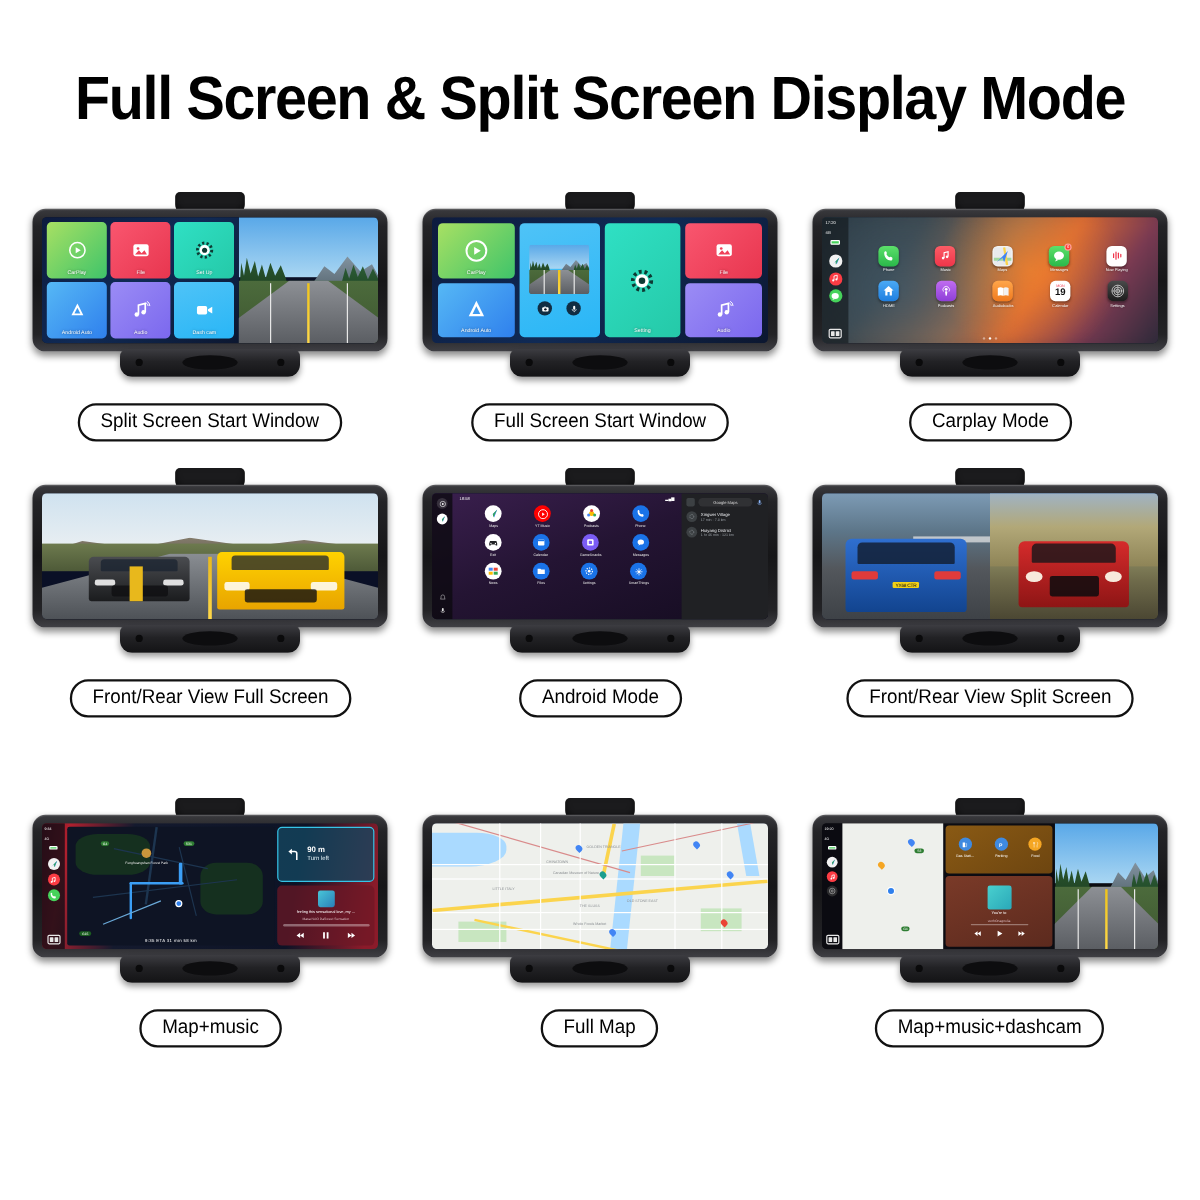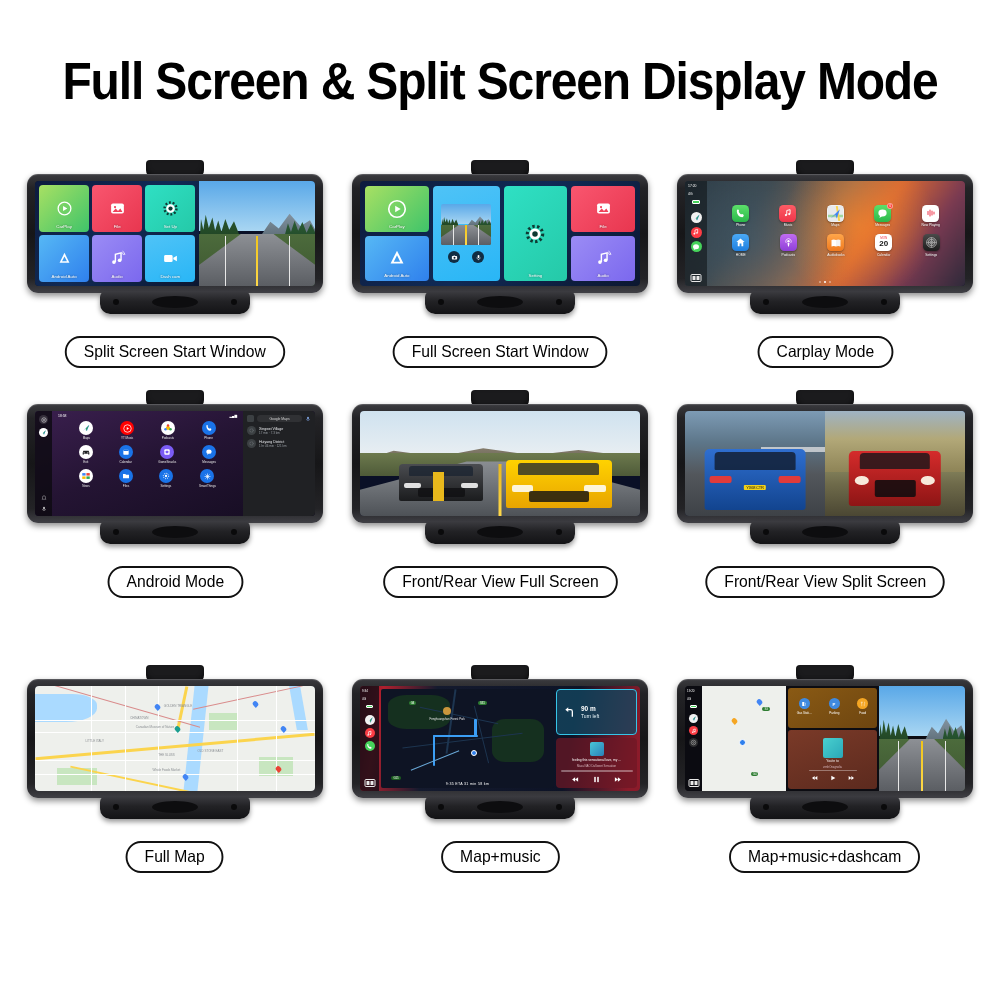--- a/index.html
+++ b/index.html
@@ -617,21 +617,21 @@
                         <svg width="12" height="12" viewBox="0 0 24 24">
                             <path d="M3 6c3-1.5 6-1.5 9 0v13c-3-1.5-6-1.5-9 0z" fill="#fff"></path>
                             <path d="M21 6c-3-1.5-6-1.5-9 0v13c3-1.5 6-1.5 9 0z" fill="#f2f2f2"></path>
                           </svg>
                       </div>
                       <span class="cplab">Audiobooks</span>
                     </div>
                     <div class="cpapp">
                       <div class="cpicon" style="background:#fff;flex-direction:column;">
                         <span style="font-size:3px;color:#f0354a;line-height:1;">MON</span>
-                        <span style="font-size:8px;color:#111;line-height:1;font-weight:bold;">20</span>
+                        <span style="font-size:8px;color:#111;line-height:1;font-weight:bold;">19</span>
                       </div>
                       <span class="cplab">Calendar</span>
                     </div>
                     <div class="cpapp">
                       <div class="cpicon" style="background:linear-gradient(180deg,#4a4a4a,#1c1c1c)">
                         <svg width="13" height="13" viewBox="0 0 24 24">
                             <circle cx="12" cy="12" r="9" fill="none" stroke="#ddd" stroke-width="1.2"></circle>
                             <circle cx="12" cy="12" r="6" fill="none" stroke="#ddd" stroke-width="1.2"></circle>
                             <circle cx="12" cy="12" r="3" fill="none" stroke="#ddd" stroke-width="1.2"></circle>
                             <path d="M12 3v18M3 12h18" stroke="#ddd" stroke-width=".8"></path>
@@ -652,223 +652,20 @@
           <div class="stand">
             <span class="hole l"></span>
               <span class="hole r"></span>
           </div>
         </div>
         <div class="caption">Carplay Mode</div>
       </div>
     </div>
 
     <div class="row r2">
-
-      <div class="cell">
-        <div class="device">
-          <div class="nub"></div>
-          <div class="bezel">
-            <div class="screen">
-              <div class="am">
-                <div class="ambar">
-                  <div style="display:flex;flex-direction:column;gap:4px;align-items:center;">
-                    <div class="amdot">
-                      <svg width="6" height="6" viewBox="0 0 24 24">
-                          <circle cx="12" cy="12" r="9" fill="none" stroke="#fff" stroke-width="2"></circle>
-                          <circle cx="12" cy="12" r="3" fill="#fff"></circle>
-                        </svg>
-                    </div>
-                    <div class="amdot" style="background:#fff;">
-                      <svg width="7" height="7" viewBox="0 0 24 24">
-                          <path d="M4 20L20 4l-6 16-2.5-7z" fill="#4285f4"></path>
-                          <path d="M20 4L11.5 13l.5 7z" fill="#34a853"></path>
-                        </svg>
-                    </div>
-                  </div>
-                  <div style="display:flex;flex-direction:column;gap:5px;align-items:center;">
-                    <div>
-                      <svg width="6" height="6" viewBox="0 0 24 24">
-                          <path d="M12 3a6 6 0 016 6v5l2 3H4l2-3V9a6 6 0 016-6z" fill="none" stroke="#ddd" stroke-width="1.6"></path>
-                        </svg>
-                    </div>
-                    <div>
-                      <svg width="6" height="6" viewBox="0 0 24 24">
-                          <rect x="9" y="3" width="6" height="11" rx="3" fill="#ddd"></rect>
-                          <path d="M6 12a6 6 0 0012 0" fill="none" stroke="#ddd" stroke-width="1.8"></path>
-                        </svg>
-                    </div>
-                  </div>
-                </div>
-                <div class="amapps">
-                  <div class="amtime">18:58</div>
-                  <div class="amsig">▂▄▆</div>
-                  <div class="amgrid">
-                    <div class="amrow">
-                      <div class="amapp">
-                        <div class="amicon">
-                          <svg width="10" height="10" viewBox="0 0 24 24">
-                              <path d="M4 20L20 4l-6 16-2.5-7z" fill="#4285f4"></path>
-                              <path d="M20 4L11.5 13l.5 7z" fill="#34a853"></path>
-                            </svg>
-                        </div>
-                        <span class="amlab">Maps</span>
-                      </div>
-                      <div class="amapp">
-                        <div class="amicon" style="background:#ff0000">
-                          <svg width="9" height="9" viewBox="0 0 24 24">
-                              <circle cx="12" cy="12" r="10" fill="none" stroke="#fff" stroke-width="2"></circle>
-                              <path d="M10 8l6 4-6 4z" fill="#fff"></path>
-                            </svg>
-                        </div>
-                        <span class="amlab">YT Music</span>
-                      </div>
-                      <div class="amapp">
-                        <div class="amicon">
-                          <svg width="10" height="10" viewBox="0 0 24 24">
-                              <circle cx="12" cy="12" r="5" fill="#fbbc04"></circle>
-                              <circle cx="12" cy="6" r="3" fill="#ea4335"></circle>
-                              <circle cx="6" cy="15" r="3" fill="#4285f4"></circle>
-                              <circle cx="18" cy="15" r="3" fill="#34a853"></circle>
-                            </svg>
-                        </div>
-                        <span class="amlab">Podcasts</span>
-                      </div>
-                      <div class="amapp">
-                        <div class="amicon" style="background:#1a73e8">
-                          <svg width="8" height="8" viewBox="0 0 24 24">
-                              <path d="M6 3c1.5 0 2 .6 2.6 2.2.6 1.7.2 2.2-.7 3 1.2 2.6 3.3 4.7 5.9 5.9.8-.9 1.3-1.3 3-.7C18.4 14 19 14.5 19 16c0 2.6-1.3 4-3.4 4C9.6 20 4 14.4 4 6.4 4 4.3 5.4 3 6 3z" fill="#fff"></path>
-                            </svg>
-                        </div>
-                        <span class="amlab">Phone</span>
-                      </div>
-                    </div>
-                    <div class="amrow">
-                      <div class="amapp">
-                        <div class="amicon">
-                          <svg width="10" height="10" viewBox="0 0 24 24">
-                              <path d="M4 14l1.6-5h12.8L20 14v4h-3v-2H7v2H4z" fill="#202124"></path>
-                              <circle cx="7.5" cy="14" r="1.3" fill="#fff"></circle>
-                              <circle cx="16.5" cy="14" r="1.3" fill="#fff"></circle>
-                            </svg>
-                        </div>
-                        <span class="amlab">Exit</span>
-                      </div>
-                      <div class="amapp">
-                        <div class="amicon" style="background:#1a73e8">
-                          <svg width="8" height="8" viewBox="0 0 24 24">
-                              <rect x="4" y="5" width="16" height="15" rx="2" fill="#fff"></rect>
-                              <rect x="4" y="5" width="16" height="4" fill="#1a73e8"></rect>
-                            </svg>
-                        </div>
-                        <span class="amlab">Calendar</span>
-                      </div>
-                      <div class="amapp">
-                        <div class="amicon" style="background:#7b5cf5">
-                          <svg width="8" height="8" viewBox="0 0 24 24">
-                              <rect x="4" y="4" width="16" height="16" rx="3" fill="#fff"></rect>
-                              <rect x="8" y="8" width="8" height="8" rx="1.5" fill="#7b5cf5"></rect>
-                            </svg>
-                        </div>
-                        <span class="amlab">GameSnacks</span>
-                      </div>
-                      <div class="amapp">
-                        <div class="amicon" style="background:#1a73e8">
-                          <svg width="8" height="8" viewBox="0 0 24 24">
-                              <ellipse cx="12" cy="11" rx="8" ry="6.5" fill="#fff"></ellipse>
-                              <path d="M8 16l-2 4 5.5-2.5z" fill="#fff"></path>
-                            </svg>
-                        </div>
-                        <span class="amlab">Messages</span>
-                      </div>
-                    </div>
-                    <div class="amrow">
-                      <div class="amapp">
-                        <div class="amicon">
-                          <svg width="10" height="10" viewBox="0 0 24 24">
-                              <rect x="3" y="5" width="8" height="6" fill="#4285f4"></rect>
-                              <rect x="13" y="5" width="8" height="6" fill="#ea4335"></rect>
-                              <rect x="3" y="13" width="8" height="6" fill="#fbbc04"></rect>
-                              <rect x="13" y="13" width="8" height="6" fill="#34a853"></rect>
-                            </svg>
-                        </div>
-                        <span class="amlab">News</span>
-                      </div>
-                      <div class="amapp">
-                        <div class="amicon" style="background:#1a73e8">
-                          <svg width="8" height="8" viewBox="0 0 24 24">
-                              <path d="M3 6h7l2 2h9v11H3z" fill="#fff"></path>
-                            </svg>
-                        </div>
-                        <span class="amlab">Files</span>
-                      </div>
-                      <div class="amapp">
-                        <div class="amicon" style="background:#1a73e8">
-                          <svg width="8" height="8" viewBox="0 0 24 24">
-                              <circle cx="12" cy="12" r="8" fill="none" stroke="#fff" stroke-width="3" stroke-dasharray="3 3"></circle>
-                              <circle cx="12" cy="12" r="3.4" fill="#fff"></circle>
-                            </svg>
-                        </div>
-                        <span class="amlab">Settings</span>
-                      </div>
-                      <div class="amapp">
-                        <div class="amicon" style="background:#1a73e8">
-                          <svg width="9" height="9" viewBox="0 0 24 24">
-                              <g stroke="#fff" stroke-width="1.6" fill="none">
-                                <path d="M12 4v16M4 12h16M6.5 6.5l11 11M17.5 6.5l-11 11"></path>
-                              </g>
-                              <circle cx="12" cy="12" r="2.4" fill="#fff"></circle>
-                            </svg>
-                        </div>
-                        <span class="amlab">SmartThings</span>
-                      </div>
-                    </div>
-                  </div>
-                </div>
-                <div class="ampanel">
-                  <div class="amsearch">
-                    <div style="width:7px;height:7px;border-radius:1.5px;background:#3c4043;"></div>
-                    <div class="ampill">Google Maps</div>
-                    <svg width="6" height="6" viewBox="0 0 24 24">
-                        <rect x="9" y="3" width="6" height="11" rx="3" fill="#8ab4f8"></rect>
-                        <path d="M6 12a6 6 0 0012 0" fill="none" stroke="#8ab4f8" stroke-width="1.8"></path>
-                      </svg>
-                  </div>
-                  <div class="amdest">
-                    <div class="amdi">
-                      <svg width="5" height="5" viewBox="0 0 24 24">
-                          <circle cx="12" cy="12" r="8" fill="none" stroke="#9aa0a6" stroke-width="3" stroke-dasharray="3 3"></circle>
-                        </svg>
-                    </div>
-                    <div class="amdt">
-                      <b>Xingwei Village</b>
-                      <span>17 min · 7.3 km</span>
-                    </div>
-                  </div>
-                  <div class="amdest">
-                    <div class="amdi">
-                      <svg width="5" height="5" viewBox="0 0 24 24">
-                          <circle cx="12" cy="12" r="8" fill="none" stroke="#9aa0a6" stroke-width="3" stroke-dasharray="3 3"></circle>
-                        </svg>
-                    </div>
-                    <div class="amdt">
-                      <b>Huiyang District</b>
-                      <span>1 hr 46 min · 121 km</span>
-                    </div>
-                  </div>
-                </div>
-              </div>
-            </div>
-          </div>
-          <div class="stand">
-            <span class="hole l"></span>
-              <span class="hole r"></span>
-          </div>
-        </div>
-        <div class="caption">Android Mode</div>
-      </div>
 
       <div class="cell">
         <div class="device">
           <div class="nub"></div>
           <div class="bezel">
             <div class="screen">
               <div class="photo desert">
                 <div class="sky"></div>
                   <div class="hills"></div>
                   <div class="brush"></div>
@@ -895,20 +692,223 @@
           </div>
         </div>
         <div class="caption">Front/Rear View Full Screen</div>
       </div>
 
       <div class="cell">
         <div class="device">
           <div class="nub"></div>
           <div class="bezel">
             <div class="screen">
+              <div class="am">
+                <div class="ambar">
+                  <div style="display:flex;flex-direction:column;gap:4px;align-items:center;">
+                    <div class="amdot">
+                      <svg width="6" height="6" viewBox="0 0 24 24">
+                          <circle cx="12" cy="12" r="9" fill="none" stroke="#fff" stroke-width="2"></circle>
+                          <circle cx="12" cy="12" r="3" fill="#fff"></circle>
+                        </svg>
+                    </div>
+                    <div class="amdot" style="background:#fff;">
+                      <svg width="7" height="7" viewBox="0 0 24 24">
+                          <path d="M4 20L20 4l-6 16-2.5-7z" fill="#4285f4"></path>
+                          <path d="M20 4L11.5 13l.5 7z" fill="#34a853"></path>
+                        </svg>
+                    </div>
+                  </div>
+                  <div style="display:flex;flex-direction:column;gap:5px;align-items:center;">
+                    <div>
+                      <svg width="6" height="6" viewBox="0 0 24 24">
+                          <path d="M12 3a6 6 0 016 6v5l2 3H4l2-3V9a6 6 0 016-6z" fill="none" stroke="#ddd" stroke-width="1.6"></path>
+                        </svg>
+                    </div>
+                    <div>
+                      <svg width="6" height="6" viewBox="0 0 24 24">
+                          <rect x="9" y="3" width="6" height="11" rx="3" fill="#ddd"></rect>
+                          <path d="M6 12a6 6 0 0012 0" fill="none" stroke="#ddd" stroke-width="1.8"></path>
+                        </svg>
+                    </div>
+                  </div>
+                </div>
+                <div class="amapps">
+                  <div class="amtime">18:58</div>
+                  <div class="amsig">▂▄▆</div>
+                  <div class="amgrid">
+                    <div class="amrow">
+                      <div class="amapp">
+                        <div class="amicon">
+                          <svg width="10" height="10" viewBox="0 0 24 24">
+                              <path d="M4 20L20 4l-6 16-2.5-7z" fill="#4285f4"></path>
+                              <path d="M20 4L11.5 13l.5 7z" fill="#34a853"></path>
+                            </svg>
+                        </div>
+                        <span class="amlab">Maps</span>
+                      </div>
+                      <div class="amapp">
+                        <div class="amicon" style="background:#ff0000">
+                          <svg width="9" height="9" viewBox="0 0 24 24">
+                              <circle cx="12" cy="12" r="10" fill="none" stroke="#fff" stroke-width="2"></circle>
+                              <path d="M10 8l6 4-6 4z" fill="#fff"></path>
+                            </svg>
+                        </div>
+                        <span class="amlab">YT Music</span>
+                      </div>
+                      <div class="amapp">
+                        <div class="amicon">
+                          <svg width="10" height="10" viewBox="0 0 24 24">
+                              <circle cx="12" cy="12" r="5" fill="#fbbc04"></circle>
+                              <circle cx="12" cy="6" r="3" fill="#ea4335"></circle>
+                              <circle cx="6" cy="15" r="3" fill="#4285f4"></circle>
+                              <circle cx="18" cy="15" r="3" fill="#34a853"></circle>
+                            </svg>
+                        </div>
+                        <span class="amlab">Podcasts</span>
+                      </div>
+                      <div class="amapp">
+                        <div class="amicon" style="background:#1a73e8">
+                          <svg width="8" height="8" viewBox="0 0 24 24">
+                              <path d="M6 3c1.5 0 2 .6 2.6 2.2.6 1.7.2 2.2-.7 3 1.2 2.6 3.3 4.7 5.9 5.9.8-.9 1.3-1.3 3-.7C18.4 14 19 14.5 19 16c0 2.6-1.3 4-3.4 4C9.6 20 4 14.4 4 6.4 4 4.3 5.4 3 6 3z" fill="#fff"></path>
+                            </svg>
+                        </div>
+                        <span class="amlab">Phone</span>
+                      </div>
+                    </div>
+                    <div class="amrow">
+                      <div class="amapp">
+                        <div class="amicon">
+                          <svg width="10" height="10" viewBox="0 0 24 24">
+                              <path d="M4 14l1.6-5h12.8L20 14v4h-3v-2H7v2H4z" fill="#202124"></path>
+                              <circle cx="7.5" cy="14" r="1.3" fill="#fff"></circle>
+                              <circle cx="16.5" cy="14" r="1.3" fill="#fff"></circle>
+                            </svg>
+                        </div>
+                        <span class="amlab">Exit</span>
+                      </div>
+                      <div class="amapp">
+                        <div class="amicon" style="background:#1a73e8">
+                          <svg width="8" height="8" viewBox="0 0 24 24">
+                              <rect x="4" y="5" width="16" height="15" rx="2" fill="#fff"></rect>
+                              <rect x="4" y="5" width="16" height="4" fill="#1a73e8"></rect>
+                            </svg>
+                        </div>
+                        <span class="amlab">Calendar</span>
+                      </div>
+                      <div class="amapp">
+                        <div class="amicon" style="background:#7b5cf5">
+                          <svg width="8" height="8" viewBox="0 0 24 24">
+                              <rect x="4" y="4" width="16" height="16" rx="3" fill="#fff"></rect>
+                              <rect x="8" y="8" width="8" height="8" rx="1.5" fill="#7b5cf5"></rect>
+                            </svg>
+                        </div>
+                        <span class="amlab">GameSnacks</span>
+                      </div>
+                      <div class="amapp">
+                        <div class="amicon" style="background:#1a73e8">
+                          <svg width="8" height="8" viewBox="0 0 24 24">
+                              <ellipse cx="12" cy="11" rx="8" ry="6.5" fill="#fff"></ellipse>
+                              <path d="M8 16l-2 4 5.5-2.5z" fill="#fff"></path>
+                            </svg>
+                        </div>
+                        <span class="amlab">Messages</span>
+                      </div>
+                    </div>
+                    <div class="amrow">
+                      <div class="amapp">
+                        <div class="amicon">
+                          <svg width="10" height="10" viewBox="0 0 24 24">
+                              <rect x="3" y="5" width="8" height="6" fill="#4285f4"></rect>
+                              <rect x="13" y="5" width="8" height="6" fill="#ea4335"></rect>
+                              <rect x="3" y="13" width="8" height="6" fill="#fbbc04"></rect>
+                              <rect x="13" y="13" width="8" height="6" fill="#34a853"></rect>
+                            </svg>
+                        </div>
+                        <span class="amlab">News</span>
+                      </div>
+                      <div class="amapp">
+                        <div class="amicon" style="background:#1a73e8">
+                          <svg width="8" height="8" viewBox="0 0 24 24">
+                              <path d="M3 6h7l2 2h9v11H3z" fill="#fff"></path>
+                            </svg>
+                        </div>
+                        <span class="amlab">Files</span>
+                      </div>
+                      <div class="amapp">
+                        <div class="amicon" style="background:#1a73e8">
+                          <svg width="8" height="8" viewBox="0 0 24 24">
+                              <circle cx="12" cy="12" r="8" fill="none" stroke="#fff" stroke-width="3" stroke-dasharray="3 3"></circle>
+                              <circle cx="12" cy="12" r="3.4" fill="#fff"></circle>
+                            </svg>
+                        </div>
+                        <span class="amlab">Settings</span>
+                      </div>
+                      <div class="amapp">
+                        <div class="amicon" style="background:#1a73e8">
+                          <svg width="9" height="9" viewBox="0 0 24 24">
+                              <g stroke="#fff" stroke-width="1.6" fill="none">
+                                <path d="M12 4v16M4 12h16M6.5 6.5l11 11M17.5 6.5l-11 11"></path>
+                              </g>
+                              <circle cx="12" cy="12" r="2.4" fill="#fff"></circle>
+                            </svg>
+                        </div>
+                        <span class="amlab">SmartThings</span>
+                      </div>
+                    </div>
+                  </div>
+                </div>
+                <div class="ampanel">
+                  <div class="amsearch">
+                    <div style="width:7px;height:7px;border-radius:1.5px;background:#3c4043;"></div>
+                    <div class="ampill">Google Maps</div>
+                    <svg width="6" height="6" viewBox="0 0 24 24">
+                        <rect x="9" y="3" width="6" height="11" rx="3" fill="#8ab4f8"></rect>
+                        <path d="M6 12a6 6 0 0012 0" fill="none" stroke="#8ab4f8" stroke-width="1.8"></path>
+                      </svg>
+                  </div>
+                  <div class="amdest">
+                    <div class="amdi">
+                      <svg width="5" height="5" viewBox="0 0 24 24">
+                          <circle cx="12" cy="12" r="8" fill="none" stroke="#9aa0a6" stroke-width="3" stroke-dasharray="3 3"></circle>
+                        </svg>
+                    </div>
+                    <div class="amdt">
+                      <b>Xingwei Village</b>
+                      <span>17 min · 7.3 km</span>
+                    </div>
+                  </div>
+                  <div class="amdest">
+                    <div class="amdi">
+                      <svg width="5" height="5" viewBox="0 0 24 24">
+                          <circle cx="12" cy="12" r="8" fill="none" stroke="#9aa0a6" stroke-width="3" stroke-dasharray="3 3"></circle>
+                        </svg>
+                    </div>
+                    <div class="amdt">
+                      <b>Huiyang District</b>
+                      <span>1 hr 46 min · 121 km</span>
+                    </div>
+                  </div>
+                </div>
+              </div>
+            </div>
+          </div>
+          <div class="stand">
+            <span class="hole l"></span>
+              <span class="hole r"></span>
+          </div>
+        </div>
+        <div class="caption">Android Mode</div>
+      </div>
+
+      <div class="cell">
+        <div class="device">
+          <div class="nub"></div>
+          <div class="bezel">
+            <div class="screen">
               <div class="splitcam">
                 <div class="camA">
                   <div class="guard"></div>
                   <div class="bluecar">
                     <span class="glass"></span>
                       <span class="tl l"></span>
                       <span class="tl r"></span>
                     <span class="plate">YX68 CTR</span>
                   </div>
                 </div>
@@ -927,20 +927,115 @@
           <div class="stand">
             <span class="hole l"></span>
               <span class="hole r"></span>
           </div>
         </div>
         <div class="caption">Front/Rear View Split Screen</div>
       </div>
     </div>
 
     <div class="row r3">
+
+      <div class="cell">
+        <div class="device">
+          <div class="nub"></div>
+          <div class="bezel">
+            <div class="screen">
+              <div class="nav">
+                <div class="navbar">
+                  <div class="nst">9:34</div>
+                  <div class="nst">4G</div>
+                  <div style="width:7px;height:3.5px;border:.5px solid #fff;border-radius:1px;background:#46d35b;"></div>
+                  <div style="display:flex;flex-direction:column;gap:3px;margin-top:4px;">
+                    <div class="cpd" style="background:#f2f2f2;border-radius:50%;width:10px;height:10px;">
+                      <svg width="8" height="8" viewBox="0 0 24 24">
+                          <path d="M4 20L20 4l-6 16-2.5-7z" fill="#4285f4"></path>
+                          <path d="M20 4L11.5 13l.5 7z" fill="#34a853"></path>
+                        </svg>
+                    </div>
+                    <div class="cpd" style="background:#fc3c44;border-radius:50%;width:10px;height:10px;">
+                      <svg width="7" height="7" viewBox="0 0 24 24">
+                          <path d="M9 17V6l8-2v10" fill="none" stroke="#fff" stroke-width="2.4"></path>
+                          <circle cx="7" cy="17" r="2.6" fill="#fff"></circle>
+                          <circle cx="15" cy="14.5" r="2.6" fill="#fff"></circle>
+                        </svg>
+                    </div>
+                    <div class="cpd" style="background:#46d35b;border-radius:50%;width:10px;height:10px;">
+                      <svg width="7" height="7" viewBox="0 0 24 24">
+                          <path d="M6 3c1.5 0 2 .6 2.6 2.2.6 1.7.2 2.2-.7 3 1.2 2.6 3.3 4.7 5.9 5.9.8-.9 1.3-1.3 3-.7C18.4 14 19 14.5 19 16c0 2.6-1.3 4-3.4 4C9.6 20 4 14.4 4 6.4 4 4.3 5.4 3 6 3z" fill="#fff"></path>
+                        </svg>
+                    </div>
+                  </div>
+                  <div class="cpgrid">
+                      <i></i>
+                      <i></i>
+                    </div>
+                </div>
+                <div class="navmap">
+                  <div class="grn" style="left:4%;top:6%;width:36%;height:34%;border-radius:30%;"></div>
+                  <div class="grn" style="right:6%;top:30%;width:30%;height:44%;border-radius:25%;"></div>
+                  <div class="riv" style="left:40%;top:0;width:2px;height:66%;transform:rotate(8deg);"></div>
+                  <div class="riv" style="left:12%;top:52%;width:70%;height:1.4px;transform:rotate(-7deg);"></div>
+                  <div class="riv" style="left:58%;top:16%;width:1.4px;height:60%;transform:rotate(-14deg);"></div>
+                  <div class="riv" style="left:22%;top:26%;width:46%;height:1.2px;transform:rotate(12deg);"></div>
+                  <div class="route" style="left:30%;top:46%;width:2.6px;height:32%;"></div>
+                  <div class="route" style="left:30%;top:46%;width:26%;height:2.6px;"></div>
+                  <div class="route" style="left:54%;top:30%;width:2.6px;height:18%;"></div>
+                  <div class="rt2" style="left:16%;top:72%;width:30%;height:1px;transform:rotate(-22deg);"></div>
+                  <span class="navbadge" style="background:#2e7d32;left:16%;top:12%;">G4</span>
+                  <span class="navbadge" style="background:#2e7d32;left:56%;top:12%;">S31</span>
+                  <span class="navbadge" style="background:#1b5e20;left:6%;bottom:8%;">G15</span>
+                  <span style="position:absolute;left:36%;top:18%;width:8px;height:8px;border-radius:50%;background:#c9963c;"></span>
+                  <span style="position:absolute;left:28%;top:28%;font-size:2.8px;color:#e8e8e8;white-space:nowrap;">Fenghuangshan Forest Park</span>
+                  <span style="position:absolute;left:52%;top:62%;width:6px;height:6px;border-radius:50%;background:#2f80ed;border:1px solid #fff;"></span>
+                  <div class="navfoot">9:35 ETA   31 min   58 km</div>
+                </div>
+                <div class="navright">
+                  <div class="turncard">
+                    <svg width="14" height="14" viewBox="0 0 24 24">
+                      <path d="M16 20V11a3 3 0 00-3-3H7" fill="none" stroke="#fff" stroke-width="2.2"></path>
+                      <path d="M9 4L4 8l5 4z" fill="#fff"></path>
+                    </svg>
+                    <div>
+                      <div class="dist">90 m</div>
+                      <div class="dir">Turn left</div>
+                    </div>
+                  </div>
+                  <div class="muscard">
+                    <div class="art"></div>
+                    <div class="mt">feeling this sensational love, my ...</div>
+                    <div class="ms">Masa NAO DaSweet Sensation</div>
+                    <div class="bar"></div>
+                    <div class="ctrls">
+                      <svg width="9" height="9" viewBox="0 0 24 24">
+                          <path d="M11 12l8-6v12zM3 12l8-6v12z" fill="#fff"></path>
+                        </svg>
+                      <svg width="9" height="9" viewBox="0 0 24 24">
+                          <rect x="6" y="5" width="4" height="14" fill="#fff"></rect>
+                          <rect x="14" y="5" width="4" height="14" fill="#fff"></rect>
+                        </svg>
+                      <svg width="9" height="9" viewBox="0 0 24 24">
+                          <path d="M13 12L5 6v12zM21 12l-8-6v12z" fill="#fff"></path>
+                        </svg>
+                    </div>
+                  </div>
+                </div>
+              </div>
+            </div>
+          </div>
+          <div class="stand">
+            <span class="hole l"></span>
+              <span class="hole r"></span>
+          </div>
+        </div>
+        <div class="caption">Map+music</div>
+      </div>
 
       <div class="cell">
         <div class="device">
           <div class="nub"></div>
           <div class="bezel">
             <div class="screen">
               <div class="map">
                 <div class="water" style="left:0;top:8%;width:22%;height:26%;border-radius:0 40% 50% 0;"></div>
                 <div class="water" style="left:55%;top:0;width:5%;height:100%;transform:skewX(-6deg);"></div>
                 <div class="water" style="right:4%;top:0;width:4%;height:42%;transform:skewX(10deg);"></div>
@@ -983,115 +1078,20 @@
           </div>
         </div>
         <div class="caption">Full Map</div>
       </div>
 
       <div class="cell">
         <div class="device">
           <div class="nub"></div>
           <div class="bezel">
             <div class="screen">
-              <div class="nav">
-                <div class="navbar">
-                  <div class="nst">9:34</div>
-                  <div class="nst">4G</div>
-                  <div style="width:7px;height:3.5px;border:.5px solid #fff;border-radius:1px;background:#46d35b;"></div>
-                  <div style="display:flex;flex-direction:column;gap:3px;margin-top:4px;">
-                    <div class="cpd" style="background:#f2f2f2;border-radius:50%;width:10px;height:10px;">
-                      <svg width="8" height="8" viewBox="0 0 24 24">
-                          <path d="M4 20L20 4l-6 16-2.5-7z" fill="#4285f4"></path>
-                          <path d="M20 4L11.5 13l.5 7z" fill="#34a853"></path>
-                        </svg>
-                    </div>
-                    <div class="cpd" style="background:#fc3c44;border-radius:50%;width:10px;height:10px;">
-                      <svg width="7" height="7" viewBox="0 0 24 24">
-                          <path d="M9 17V6l8-2v10" fill="none" stroke="#fff" stroke-width="2.4"></path>
-                          <circle cx="7" cy="17" r="2.6" fill="#fff"></circle>
-                          <circle cx="15" cy="14.5" r="2.6" fill="#fff"></circle>
-                        </svg>
-                    </div>
-                    <div class="cpd" style="background:#46d35b;border-radius:50%;width:10px;height:10px;">
-                      <svg width="7" height="7" viewBox="0 0 24 24">
-                          <path d="M6 3c1.5 0 2 .6 2.6 2.2.6 1.7.2 2.2-.7 3 1.2 2.6 3.3 4.7 5.9 5.9.8-.9 1.3-1.3 3-.7C18.4 14 19 14.5 19 16c0 2.6-1.3 4-3.4 4C9.6 20 4 14.4 4 6.4 4 4.3 5.4 3 6 3z" fill="#fff"></path>
-                        </svg>
-                    </div>
-                  </div>
-                  <div class="cpgrid">
-                      <i></i>
-                      <i></i>
-                    </div>
-                </div>
-                <div class="navmap">
-                  <div class="grn" style="left:4%;top:6%;width:36%;height:34%;border-radius:30%;"></div>
-                  <div class="grn" style="right:6%;top:30%;width:30%;height:44%;border-radius:25%;"></div>
-                  <div class="riv" style="left:40%;top:0;width:2px;height:66%;transform:rotate(8deg);"></div>
-                  <div class="riv" style="left:12%;top:52%;width:70%;height:1.4px;transform:rotate(-7deg);"></div>
-                  <div class="riv" style="left:58%;top:16%;width:1.4px;height:60%;transform:rotate(-14deg);"></div>
-                  <div class="riv" style="left:22%;top:26%;width:46%;height:1.2px;transform:rotate(12deg);"></div>
-                  <div class="route" style="left:30%;top:46%;width:2.6px;height:32%;"></div>
-                  <div class="route" style="left:30%;top:46%;width:26%;height:2.6px;"></div>
-                  <div class="route" style="left:54%;top:30%;width:2.6px;height:18%;"></div>
-                  <div class="rt2" style="left:16%;top:72%;width:30%;height:1px;transform:rotate(-22deg);"></div>
-                  <span class="navbadge" style="background:#2e7d32;left:16%;top:12%;">G4</span>
-                  <span class="navbadge" style="background:#2e7d32;left:56%;top:12%;">S31</span>
-                  <span class="navbadge" style="background:#1b5e20;left:6%;bottom:8%;">G15</span>
-                  <span style="position:absolute;left:36%;top:18%;width:8px;height:8px;border-radius:50%;background:#c9963c;"></span>
-                  <span style="position:absolute;left:28%;top:28%;font-size:2.8px;color:#e8e8e8;white-space:nowrap;">Fenghuangshan Forest Park</span>
-                  <span style="position:absolute;left:52%;top:62%;width:6px;height:6px;border-radius:50%;background:#2f80ed;border:1px solid #fff;"></span>
-                  <div class="navfoot">9:35 ETA   31 min   58 km</div>
-                </div>
-                <div class="navright">
-                  <div class="turncard">
-                    <svg width="14" height="14" viewBox="0 0 24 24">
-                      <path d="M16 20V11a3 3 0 00-3-3H7" fill="none" stroke="#fff" stroke-width="2.2"></path>
-                      <path d="M9 4L4 8l5 4z" fill="#fff"></path>
-                    </svg>
-                    <div>
-                      <div class="dist">90 m</div>
-                      <div class="dir">Turn left</div>
-                    </div>
-                  </div>
-                  <div class="muscard">
-                    <div class="art"></div>
-                    <div class="mt">feeling this sensational love, my ...</div>
-                    <div class="ms">Masa NAO DaSweet Sensation</div>
-                    <div class="bar"></div>
-                    <div class="ctrls">
-                      <svg width="9" height="9" viewBox="0 0 24 24">
-                          <path d="M11 12l8-6v12zM3 12l8-6v12z" fill="#fff"></path>
-                        </svg>
-                      <svg width="9" height="9" viewBox="0 0 24 24">
-                          <rect x="6" y="5" width="4" height="14" fill="#fff"></rect>
-                          <rect x="14" y="5" width="4" height="14" fill="#fff"></rect>
-                        </svg>
-                      <svg width="9" height="9" viewBox="0 0 24 24">
-                          <path d="M13 12L5 6v12zM21 12l-8-6v12z" fill="#fff"></path>
-                        </svg>
-                    </div>
-                  </div>
-                </div>
-              </div>
-            </div>
-          </div>
-          <div class="stand">
-            <span class="hole l"></span>
-              <span class="hole r"></span>
-          </div>
-        </div>
-        <div class="caption">Map+music</div>
-      </div>
-
-      <div class="cell">
-        <div class="device">
-          <div class="nub"></div>
-          <div class="bezel">
-            <div class="screen">
               <div class="triple">
                 <div class="tpbar">
                   <div class="nst">19:20</div>
                   <div class="nst">4G</div>
                   <div style="width:7px;height:3.5px;border:.5px solid #fff;border-radius:1px;background:#46d35b;"></div>
                   <div style="display:flex;flex-direction:column;gap:3px;margin-top:3px;">
                     <div class="cpd" style="background:#f2f2f2;border-radius:50%;width:9px;height:9px;">
                       <svg width="7" height="7" viewBox="0 0 24 24">
                           <path d="M4 20L20 4l-6 16-2.5-7z" fill="#4285f4"></path>
                           <path d="M20 4L11.5 13l.5 7z" fill="#34a853"></path>

